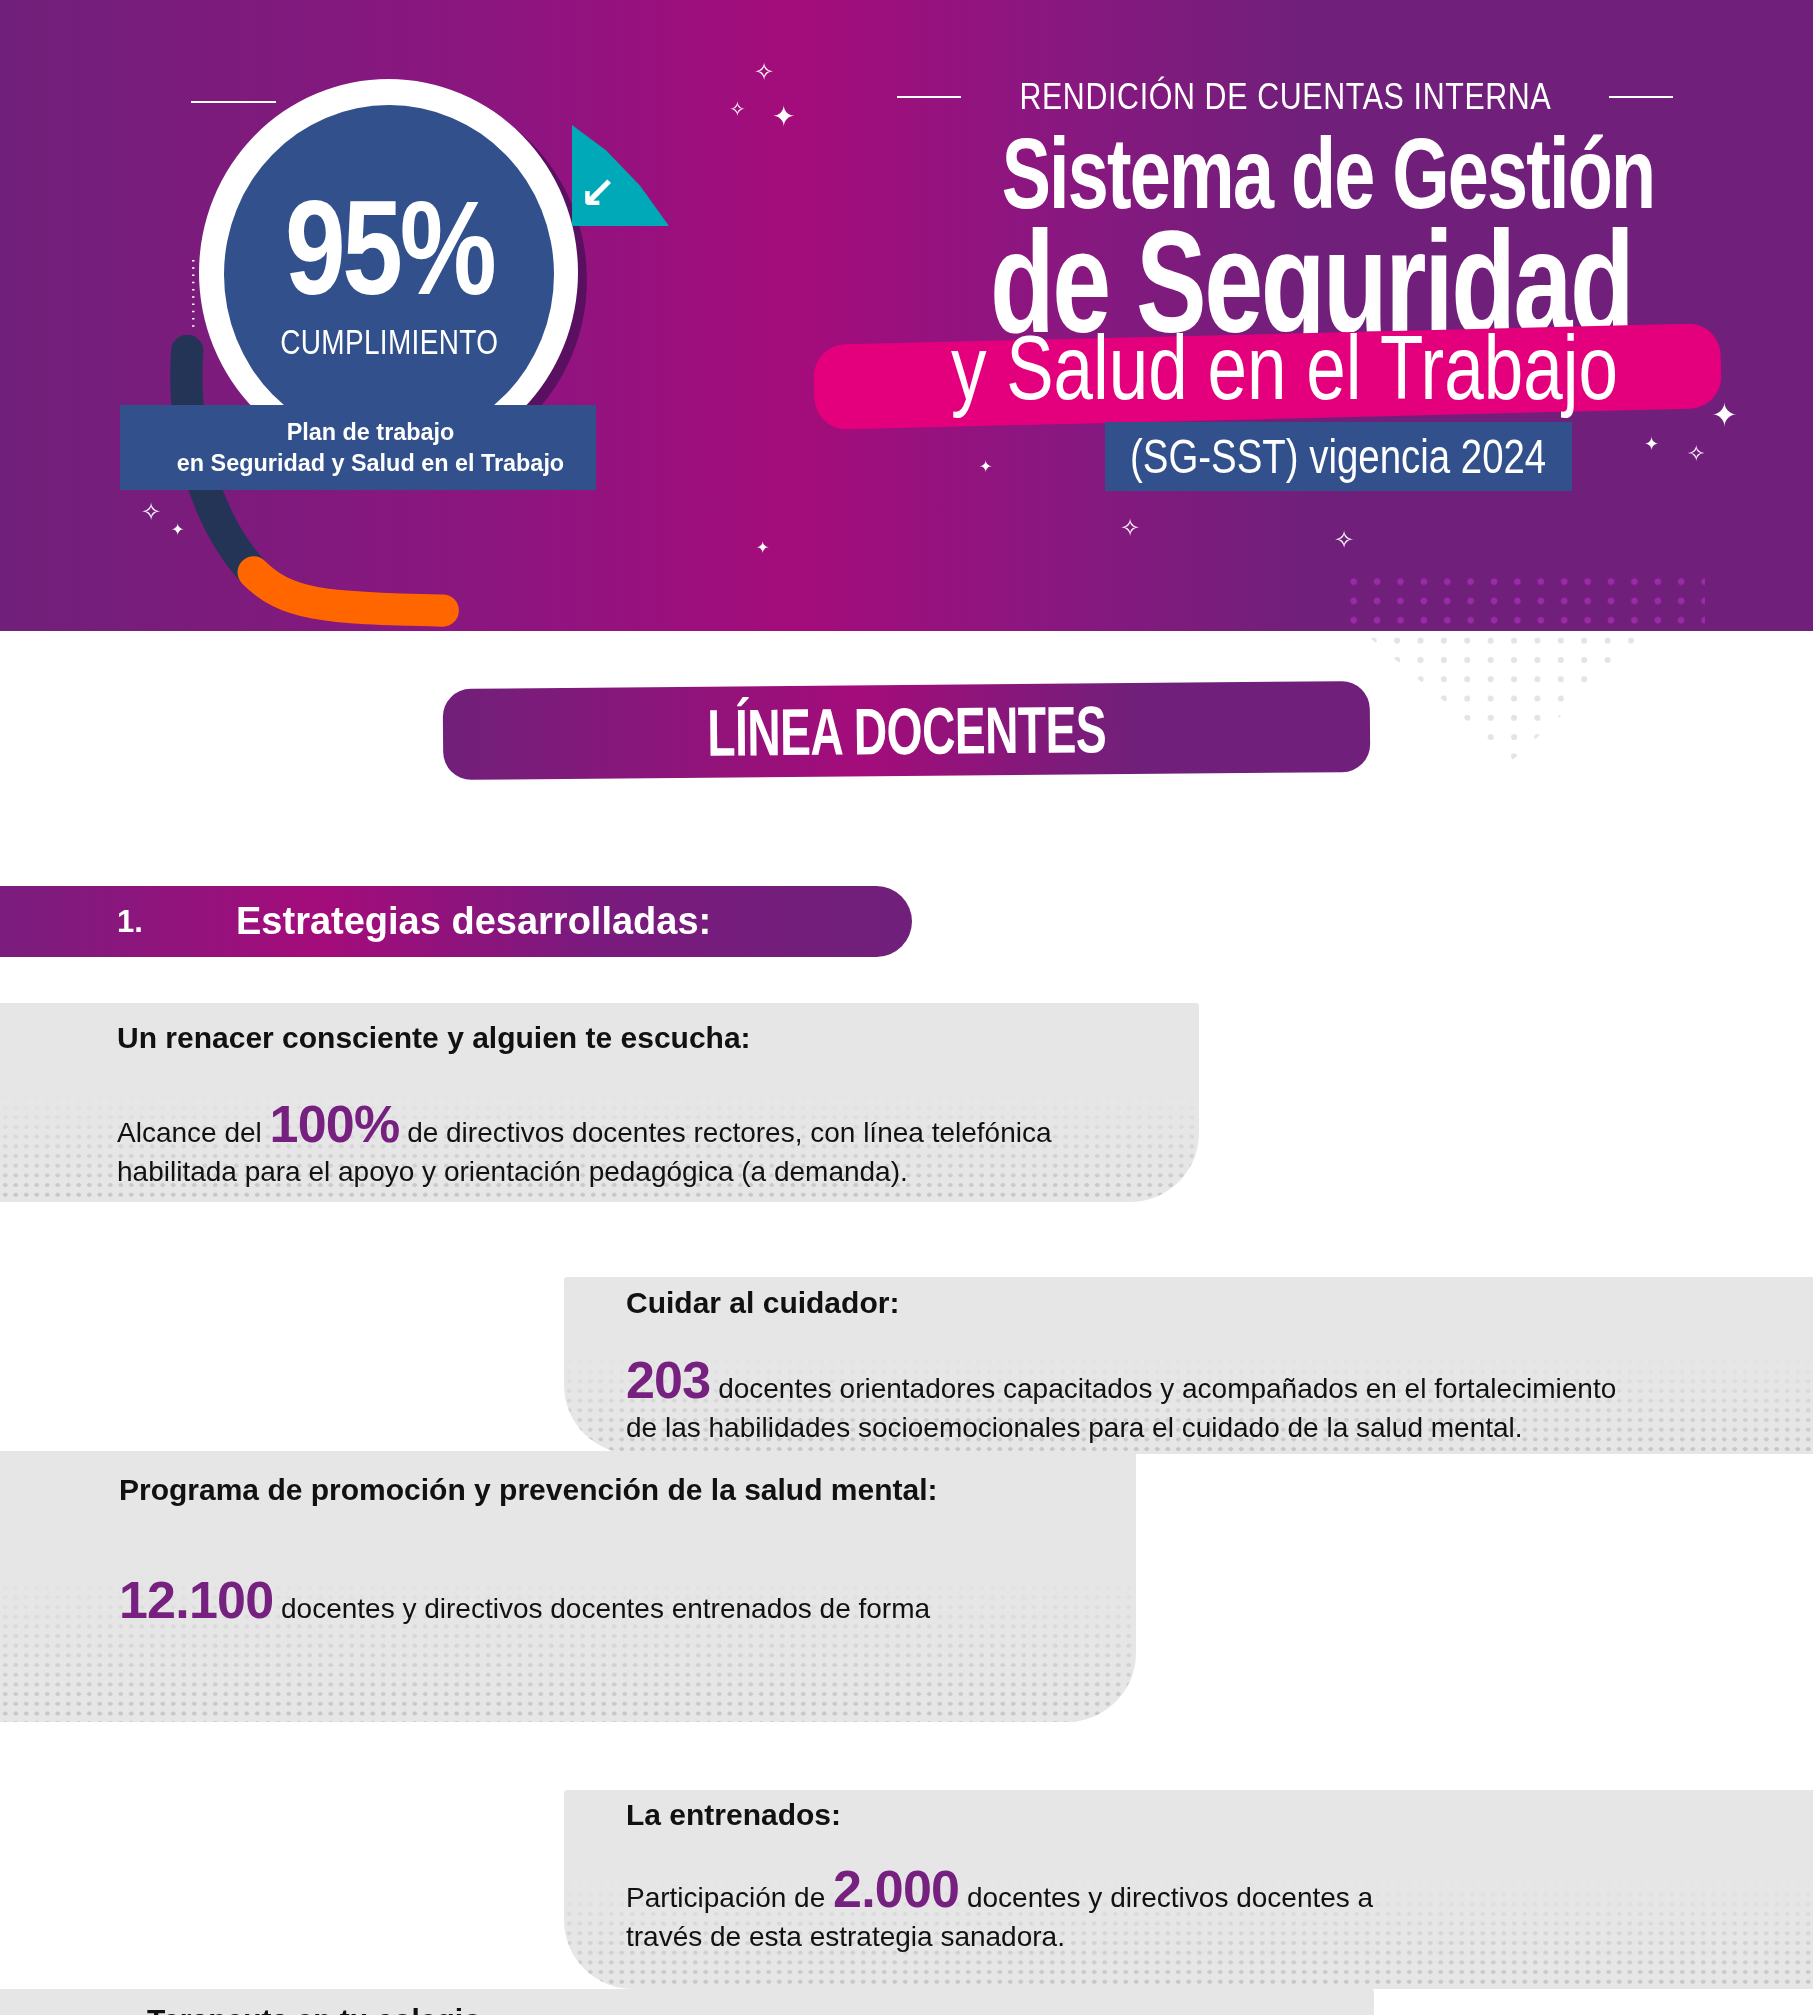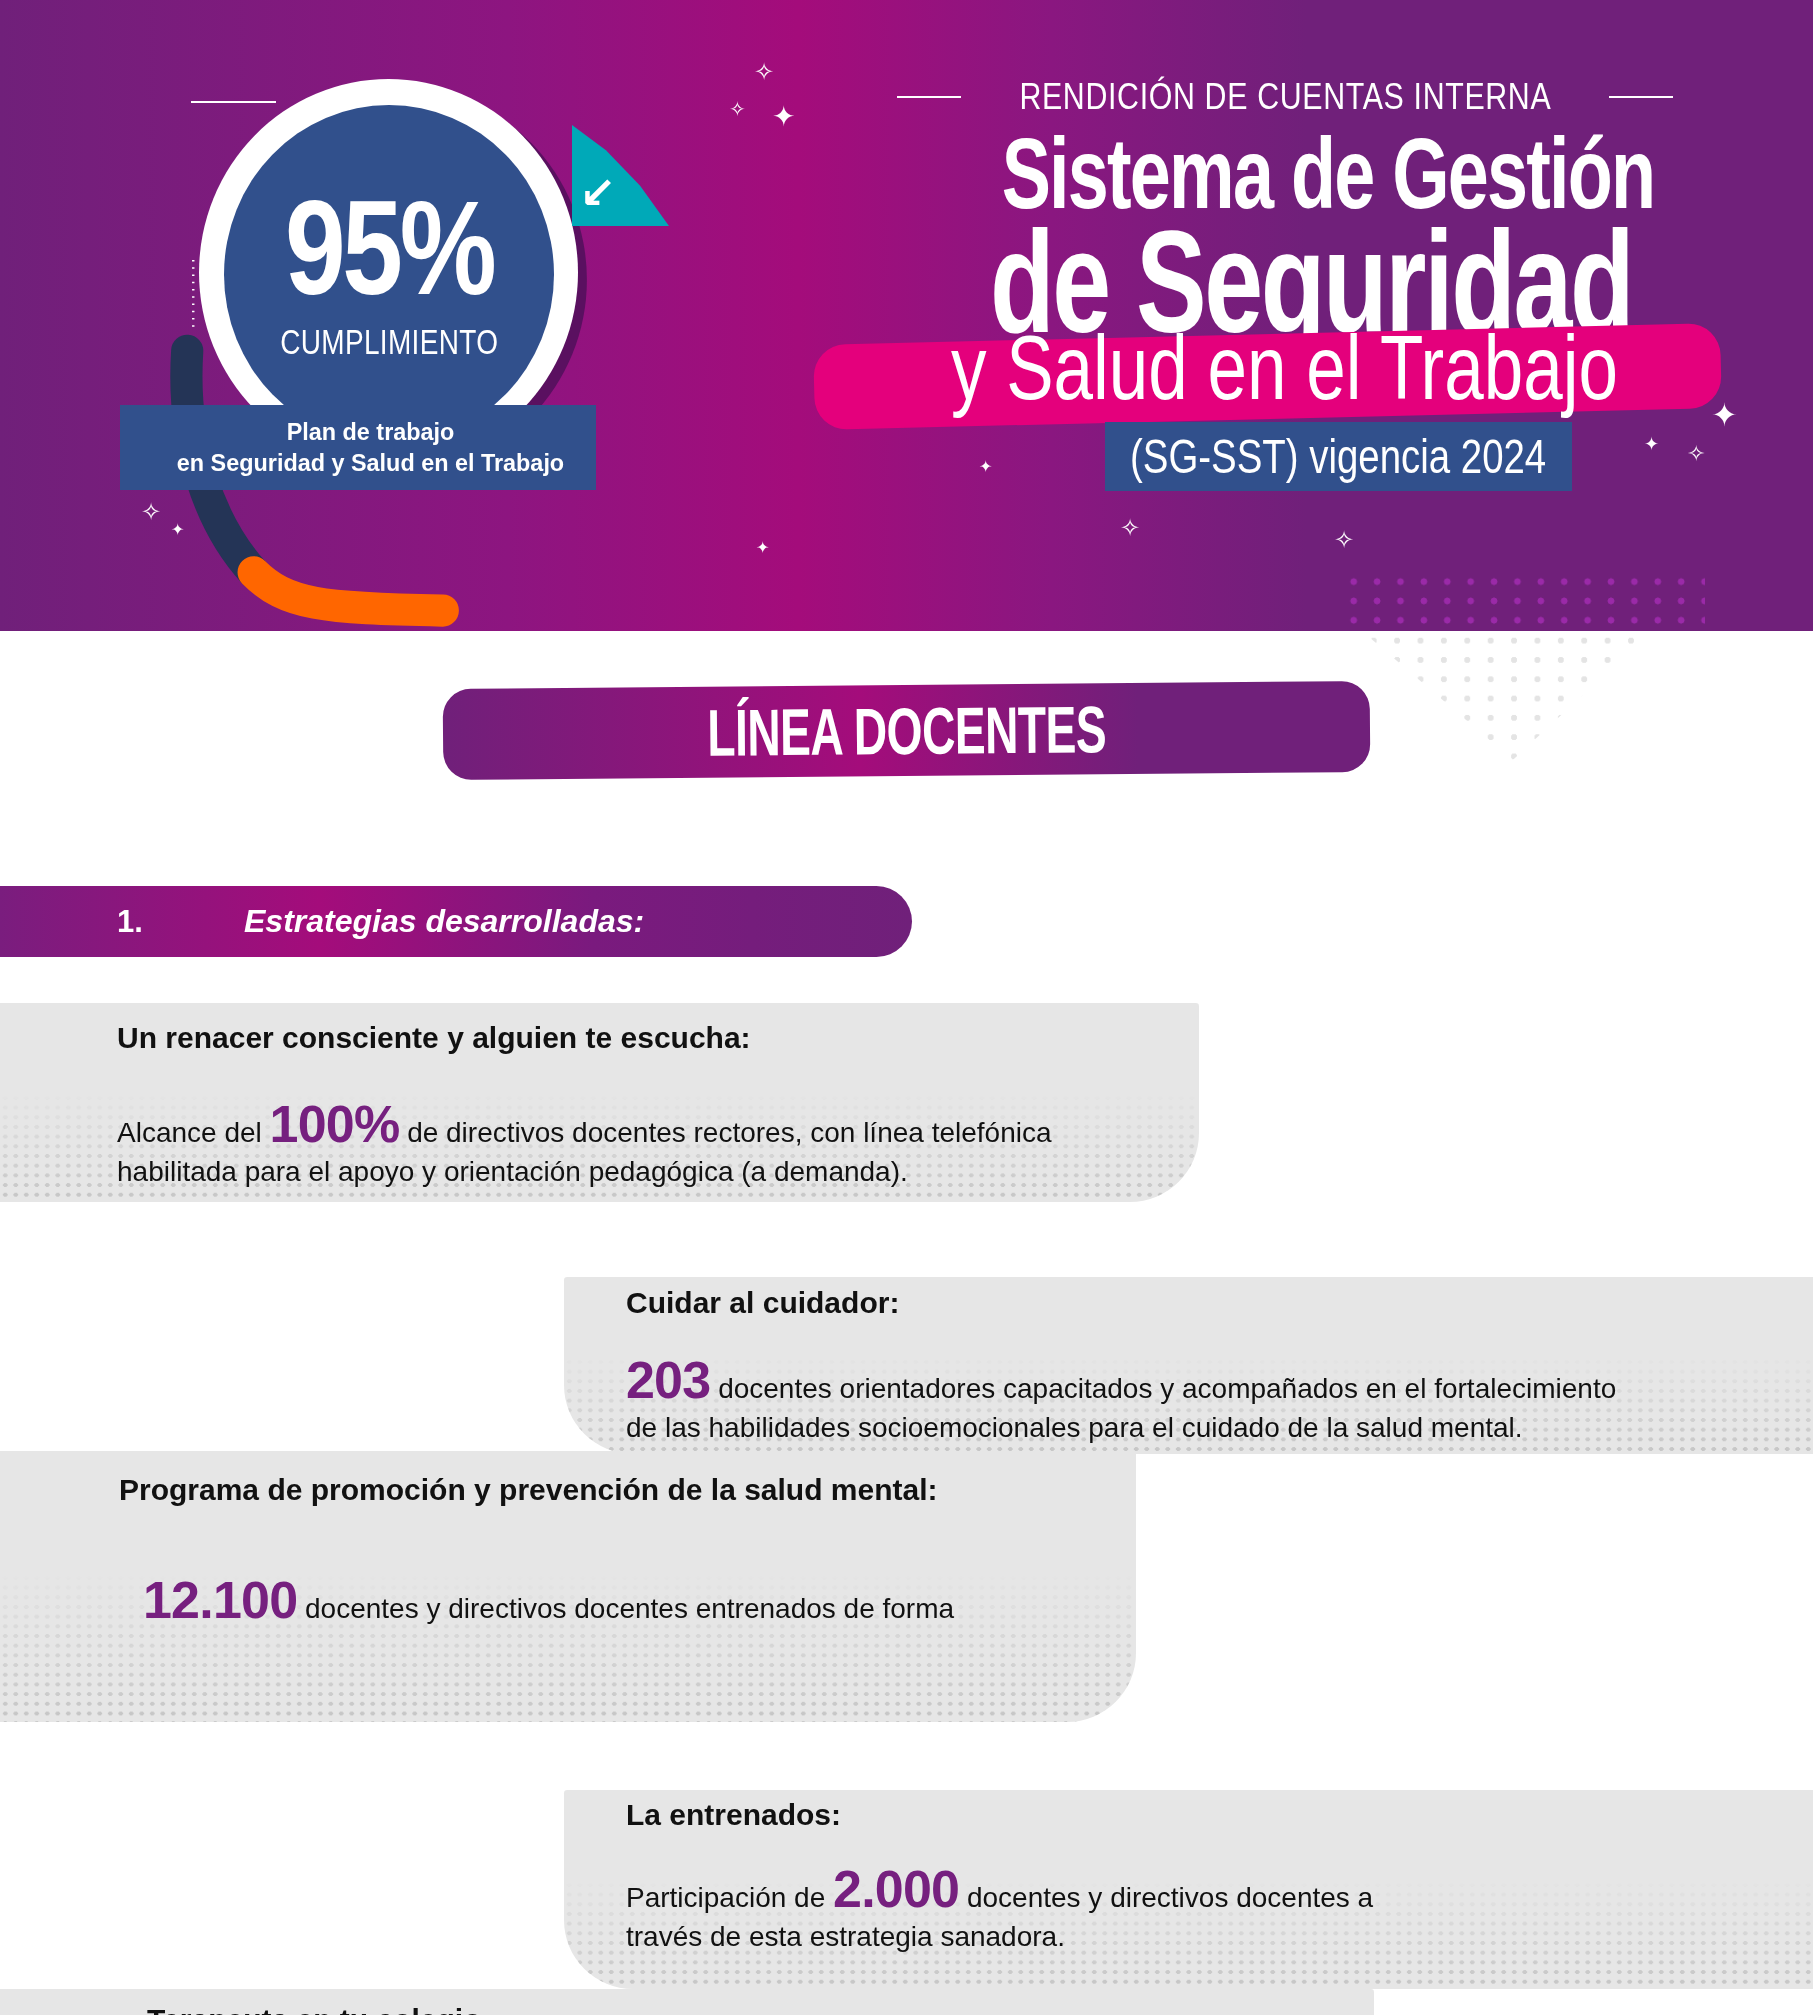--- a/index.html
+++ b/index.html
@@ -100,21 +100,21 @@
     transform: scaleX(0.7); white-space: nowrap;
   }
 
   
   .section-pill {
     position: absolute; left: 0; top: 886px; width: 912px; height: 71px;
     background: linear-gradient(90deg, #7a1d7e 0%, #a40c7b 35%, #7a1a7e 65%, #70207a 100%);
     border-radius: 0 36px 36px 0; display: flex; align-items: center;
   }
   .section-num { position: absolute; left: 117px; color: #fff; font-weight: 700; font-size: 31px; }
-  .section-title { position: absolute; left: 244px; color: #fff; font-weight: 700; font-size: 32px; white-space: nowrap; font-style: italic; }
+  .section-title { position: absolute; left: 236px; color: #fff; font-weight: 700; font-size: 38px; white-space: nowrap; }
 
   
   .card {
     position: absolute; background: #e6e6e6; overflow: hidden;
   }
   .card::after {
     content: ""; position: absolute; left: 0; right: 0; bottom: 0; height: 55%;
     background-image: radial-gradient(circle, rgba(170,170,170,0.55) 2px, transparent 2.4px);
     background-size: 10.5px 9.7px;
     -webkit-mask-image: linear-gradient(to bottom, transparent, #000);
@@ -212,21 +212,21 @@
       <span class="big">203</span>
       <span>docentes orientadores capacitados y acompañados en el fortalecimiento</span><br>
       <span>de las habilidades socioemocionales para el cuidado de la salud mental.</span>
     </div>
   </div>
 </div>
 
 <div class="card left" style="left:0;top:1451px;width:1136px;height:271px;">
   <div class="card-inner">
     <div class="card-title" style="left:119px;top:22px;">Programa de promoción y prevención de la salud mental:</div>
-    <div class="card-body" style="left:119px;top:123px;margin-left:24px;">
+    <div class="card-body" style="left:119px;top:123px;">
       <span class="big">12.100</span>
       <span>docentes y directivos docentes entrenados de forma</span><br>
     </div>
   </div>
 </div>
 
 <div class="card right" style="left:564px;top:1750px;width:1249px;height:199px;">
   <div class="card-inner">
     <div class="card-title" style="left:62px;top:8px;">La entrenados:</div>
     <div class="card-body" style="left:62px;top:73px;">

